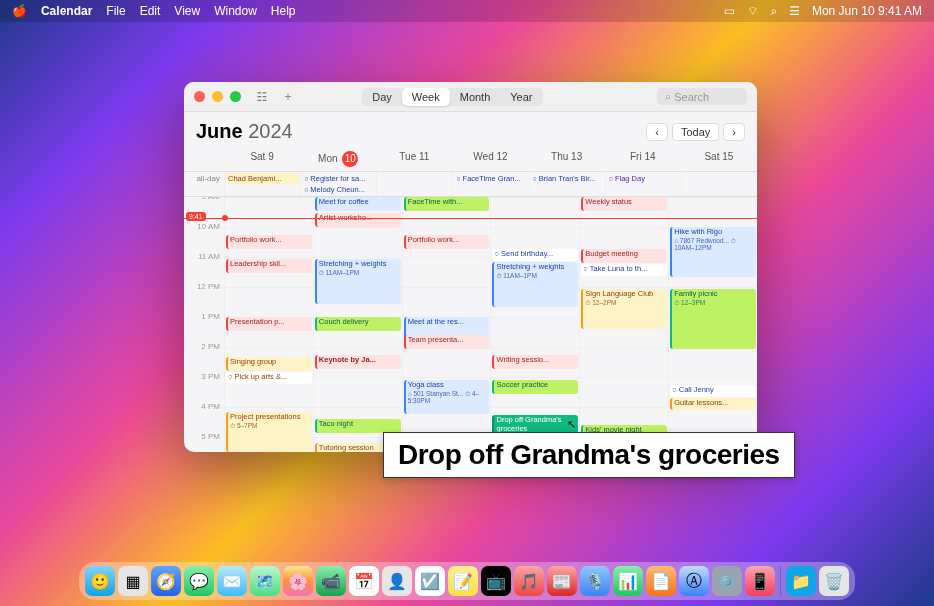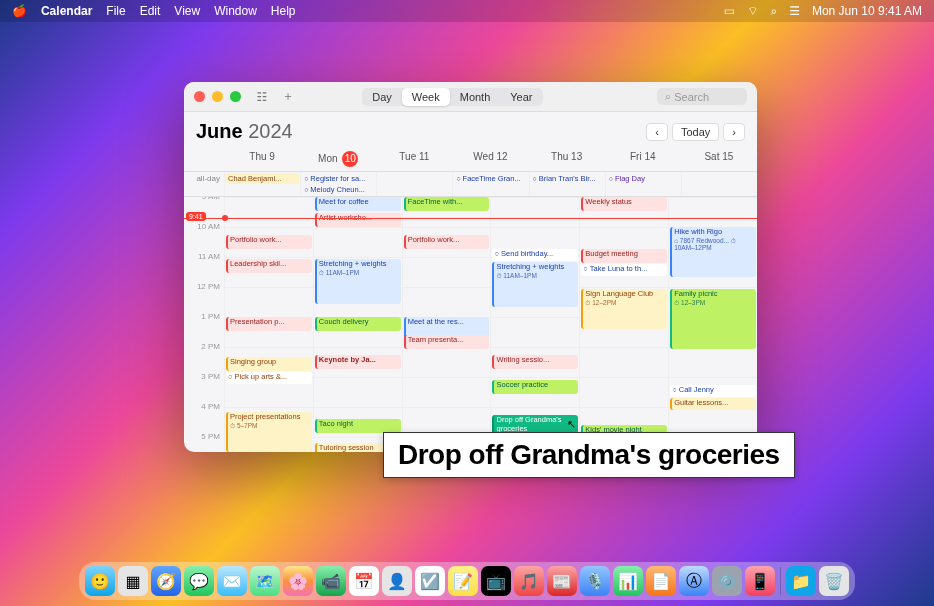--- a/index.html
+++ b/index.html
@@ -101,21 +101,21 @@
     <h1><span>June</span> <span class="yr">2024</span></h1>
     <div class="hnav">
       <span>‹</span>
       <span>Today</span>
       <span>›</span>
     </div>
   </div>
 
   <div class="days">
     <div class="dayh first"></div>
-    <div class="dayh"><span>Thu 9</span></div>
+    <div class="dayh"><span>Sat 9</span></div>
     <div class="dayh"><span>Mon</span> <span class="today">10</span></div>
     <div class="dayh"><span>Tue 11</span></div>
     <div class="dayh"><span>Wed 12</span></div>
     <div class="dayh"><span>Thu 13</span></div>
     <div class="dayh"><span>Fri 14</span></div>
     <div class="dayh"><span>Sat 15</span></div>
   </div>
 
   <div class="allday">
     <div class="lbl">all-day</div>
@@ -196,20 +196,21 @@
         <div class="hr"></div>
         <div class="hr"></div>
         <div class="hr"></div>
         <div class="hr"></div>
         <div class="hr"></div>
         <div class="hr"></div>
         <div class="ev g" style="top: 0px; height: 14px;">FaceTime with...</div>
         <div class="ev r" style="top: 38px; height: 14px;">Portfolio work...</div>
         <div class="ev b" style="top: 120px; height: 26px;">Meet at the res...</div>
         <div class="ev r" style="top: 138px; height: 14px;">Team presenta...</div>
+        <div class="ev b" style="top: 183px; height: 34px;">Yoga class<div class="sub">⌂ 501 Stanyan St...  ⏱ 4–5:30PM</div></div>
       </div>
     <div class="gcol" id="c3">
         <div class="hr"></div>
         <div class="hr"></div>
         <div class="hr"></div>
         <div class="hr"></div>
         <div class="hr"></div>
         <div class="hr"></div>
         <div class="hr"></div>
         <div class="hr"></div>

